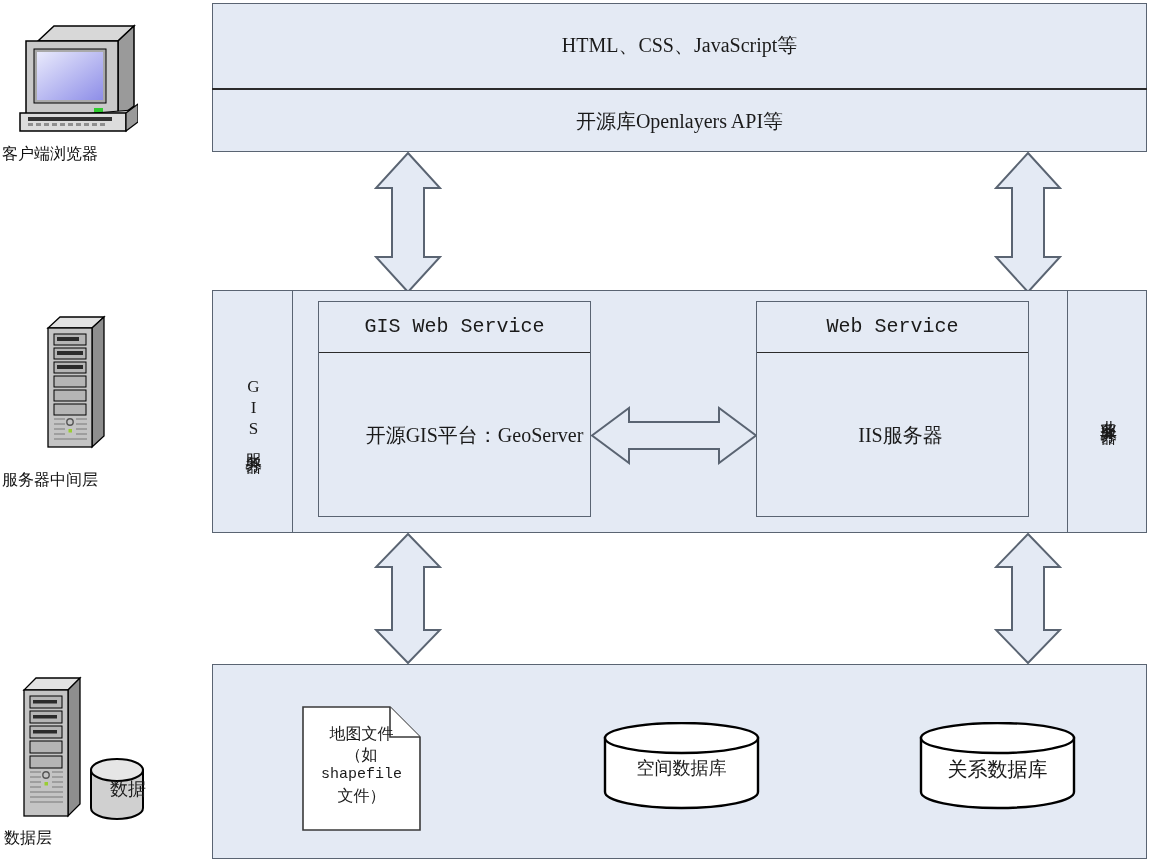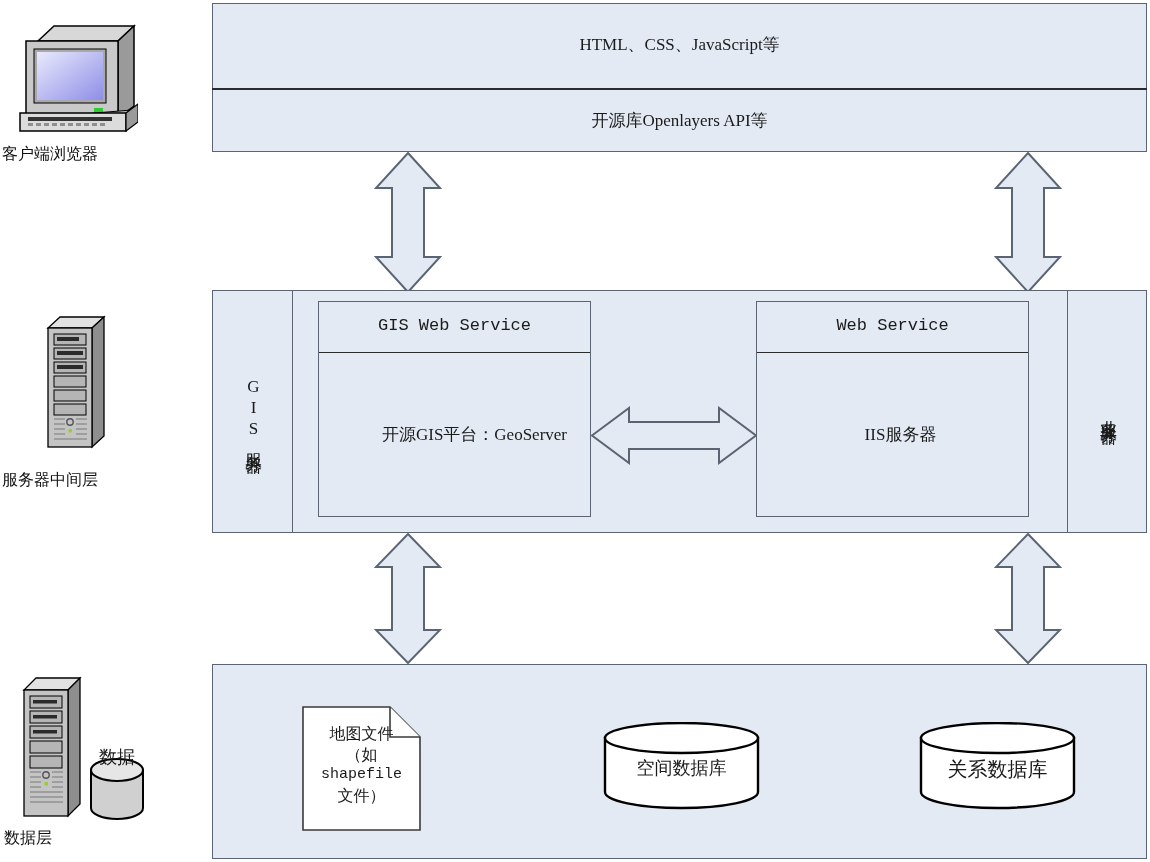--- a/index.html
+++ b/index.html
@@ -16,21 +16,21 @@
   .innerbox{
     background:#e4eaf4;border:1px solid #5a6472;box-sizing:border-box;
   }
   .vline{background:#5a6472;}
   .hline{background:#2b2b2b;}
   .ctext{
     display:flex;align-items:center;justify-content:center;
     text-align:center;line-height:1.35;
   }
   .mono{font-family:"Liberation Mono","DejaVu Sans Mono",monospace;}
-  .t18{font-size:17px;}
+  .t18{font-size:20px;}
   .t17{font-size:17px;}
   .vtext{
     writing-mode:vertical-rl;text-orientation:upright;
     letter-spacing:2px;
   }
   
   .sidelabel{
     font-size:16px;color:#111;white-space:nowrap;
   }
 </style>
@@ -138,21 +138,21 @@
     </g>
   </svg>
 </div>
 
 <div class="abs" style="left:88px;top:758px;width:58px;height:62px;">
   <svg viewBox="0 0 58 62" width="58" height="62">
     <path d="M3,12 L3,50 A26,11 0 0,0 55,50 L55,12 Z" fill="#d0d0d0" stroke="#000" stroke-width="2"></path>
     <ellipse cx="29" cy="12" rx="26" ry="11" fill="#e6e6e6" stroke="#000" stroke-width="2"></ellipse>
   </svg>
 </div>
-<div class="abs" style="left:88px;top:745px;width:58px;text-align:center;font-size:18px;">数据</div>
+<div class="abs" style="left:88px;top:777px;width:58px;text-align:right;font-size:18px;">数据</div>
 
 <div class="abs sidelabel" style="left:4px;top:828px;">数据层</div>
 
 <div class="abs panel" style="left:212px;top:3px;width:935px;height:149px;"></div>
 <div class="abs hline" style="left:212px;top:88px;width:935px;height:2px;"></div>
 
 <div class="abs ctext t18" style="left:212px;top:3px;width:935px;height:85px;">HTML、CSS、JavaScript等</div>
 <div class="abs ctext t18" style="left:212px;top:90px;width:935px;height:62px;">开源库Openlayers API等</div>
 
 <div class="abs" style="left:374px;top:152px;width:68px;height:141px;">

